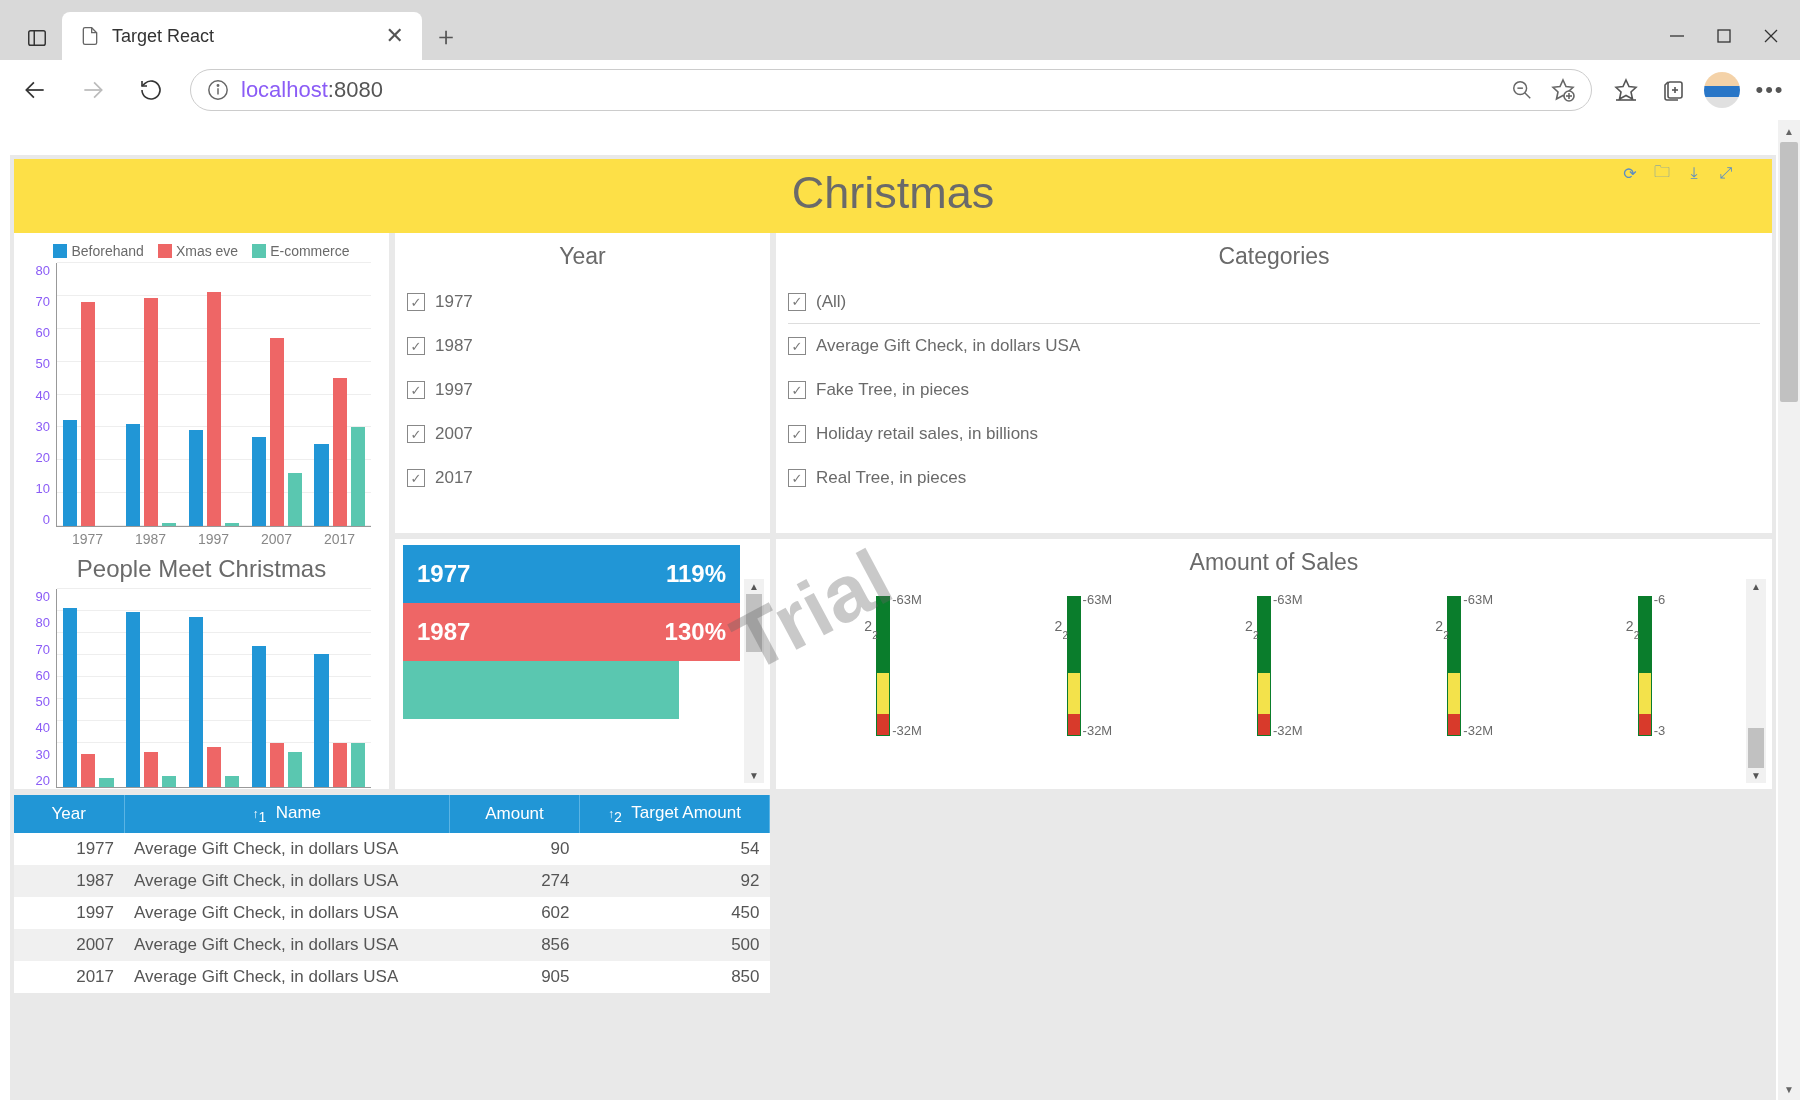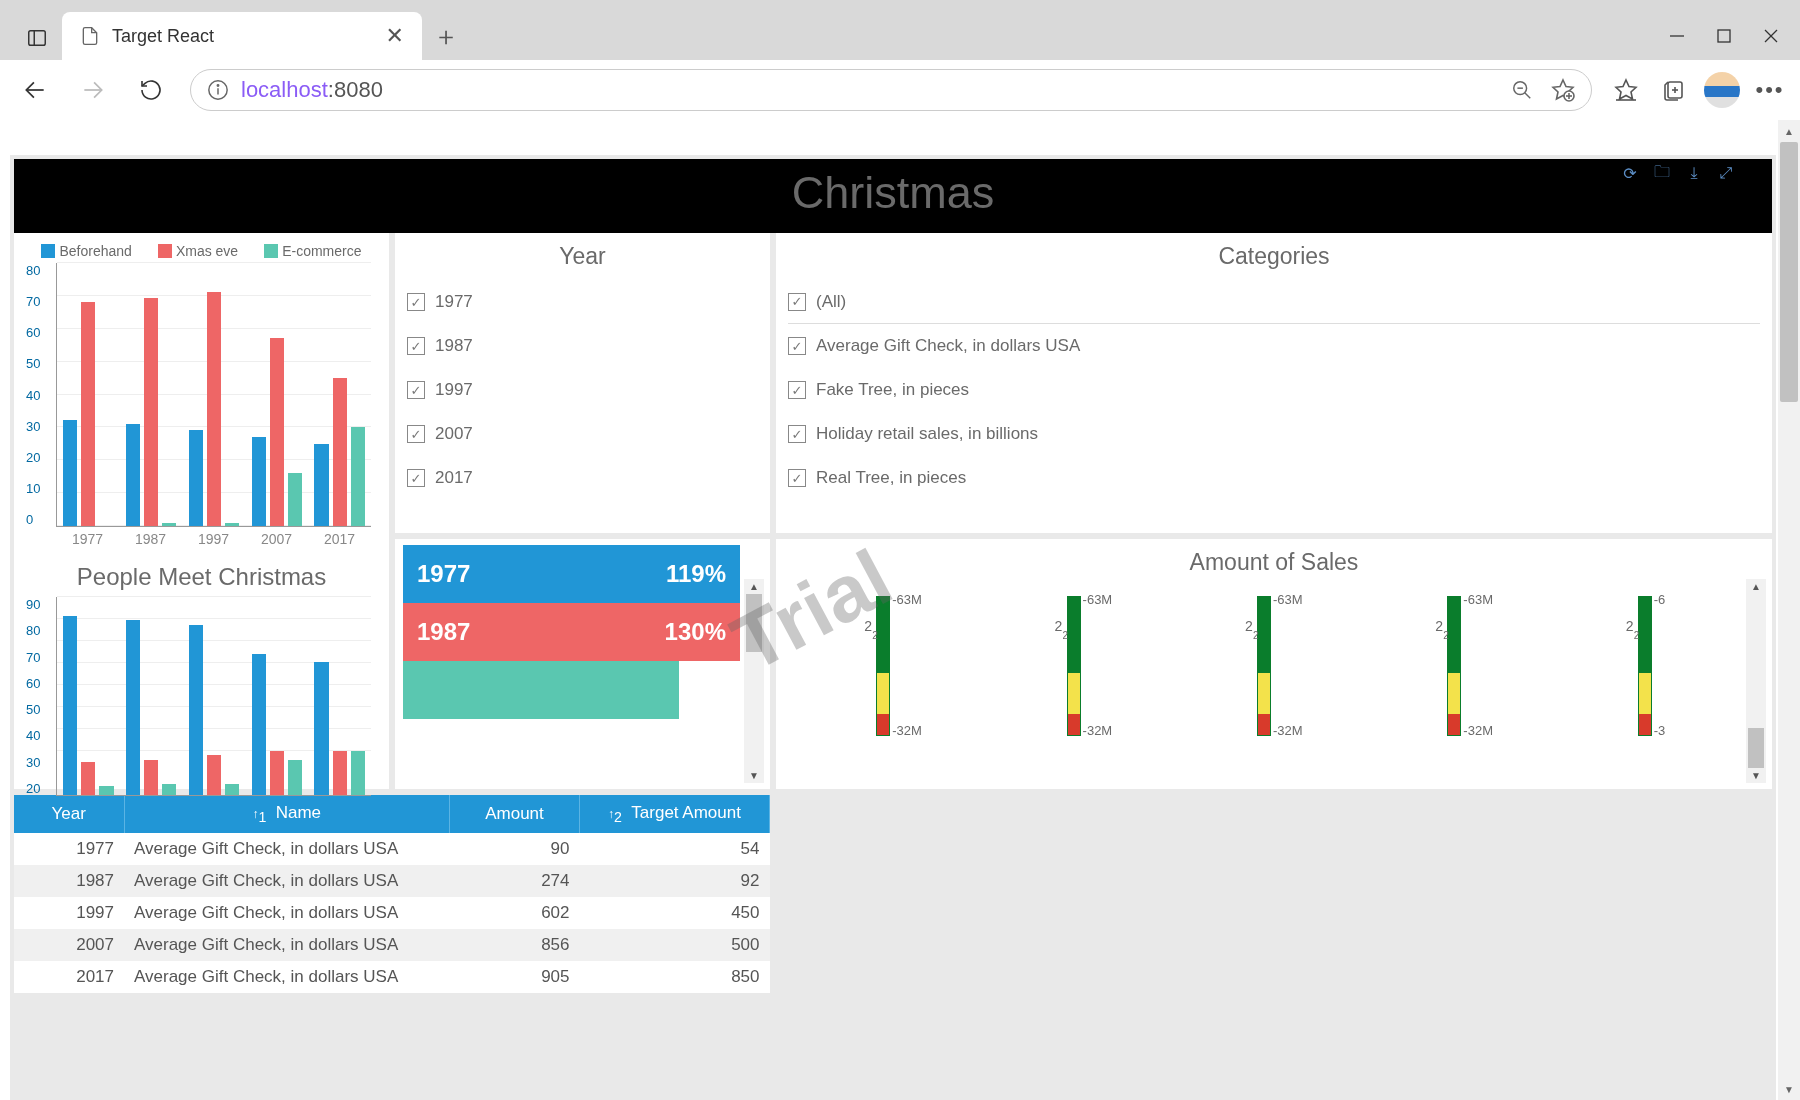--- a/index.html
+++ b/index.html
@@ -23,47 +23,47 @@
 
 .viewport { position: absolute; top: 120px; left: 0; right: 0; bottom: 0; background: #fff; overflow: hidden; }
 .page { position: absolute; left: 10px; right: 24px; top: 35px; bottom: 0; background: #e9e9e9; }
 .scroll-v { position: absolute; right: 0; top: 0; bottom: 0; width: 22px; background: #f1f1f1; }
 .scroll-v .arrow { height: 22px; display:flex; align-items:center; justify-content:center; color:#666; font-size:10px; }
 .scroll-v .thumb { position: absolute; left: 2px; right: 2px; top: 22px; height: 260px; background: #c1c1c1; border-radius: 2px; }
 
 .action-icons { position: absolute; right: 40px; top: 8px; display: flex; gap: 12px; color: #5b8dc4; }
 .action-icons span { width: 20px; height: 20px; display: inline-flex; align-items: center; justify-content: center; font-size: 16px; }
 
-.title { text-align: center; font-size: 45px; color: #6a6a6a; padding: 8px 0 14px; background: #000000; margin: 4px 4px 0 4px; }
+.title { text-align: center; font-size: 45px; color: #6a6a6a; padding: 8px 0 14px; background: #fde047; margin: 4px 4px 0 4px; }
 
 .grid { display: grid; grid-template-columns: 375px 375px 1fr; grid-template-rows: 300px 250px auto; gap: 6px; padding: 0 4px 4px 4px; background: #e9e9e9; }
 
 .panel { background: #fff; padding: 6px 8px; }
 .panel-title { text-align: center; font-size: 23px; color: #6a6a6a; padding: 4px 0 10px; }
 
 .check-list { padding: 0 4px; }
 .check-item { display: flex; align-items: center; gap: 10px; height: 44px; font-size: 17px; color: #6a6a6a; }
 .check-item.b { border-bottom: 1px solid #ddd; }
 .chk { width: 18px; height: 18px; border: 1.5px solid #888; display: inline-flex; align-items: center; justify-content: center; color: #777; font-size: 13px; }
 
 .chart-panel { grid-row: 1 / 3; position: relative; }
 .chart-title { text-align: center; font-size: 24px; color: #6a6a6a; padding: 2px 0 6px; }
-.legend { display: flex; justify-content: center; gap: 26px; font-size: 14px; color: #6a6a6a; padding: 4px 0; }
+.legend { display: flex; justify-content: center; gap: 14px; font-size: 14px; color: #6a6a6a; padding: 4px 0; }
 .legend .sw { width: 14px; height: 14px; display: inline-block; margin-right: 4px; vertical-align: -2px; }
 
 .chart-area { position: relative; height: 290px; margin: 0 10px 0 30px; }
-.y-axis { position: absolute; left: -26px; top: 0; bottom: 26px; width: 24px; display: flex; flex-direction: column; justify-content: space-between; font-size: 13px; color: #0369a1; text-align: left; }
+.y-axis { position: absolute; left: -26px; top: 0; bottom: 26px; width: 24px; display: flex; flex-direction: column; justify-content: space-between; font-size: 13px; color: #8b5cf6; text-align: right; }
 .plot { position: absolute; left: 4px; right: 0; top: 0; bottom: 26px; border-left: 1px solid #999; border-bottom: 1px solid #999; }
 .grid-line { position: absolute; left: 0; right: 0; border-top: 1px solid #eee; }
 .bars-group { position: absolute; bottom: 0; width: 16%; display: flex; align-items: flex-end; justify-content: center; gap: 4px; }
 .bars-group > div { width: 30px; }
 .x-labels { position: absolute; left: 4px; right: 0; bottom: 0; height: 22px; display: flex; }
 .x-labels > div { flex: 1; text-align: center; font-size: 14px; color: #888; }
 
-.chart2 { position: relative; margin-top: 8px; }
+.chart2 { position: relative; }
 .chart-area2 { position: relative; height: 225px; margin: 0 10px 0 30px; }
 
 .expense-bar { height: 58px; display: flex; align-items: center; justify-content: space-between; padding: 0 14px; font-size: 24px; font-weight: 600; color: #fff; margin-right: 22px; }
 .expense-bar.teal-partial { position: relative; background: transparent; }
 .teal-fill { position: absolute; left: 0; top: 0; bottom: 0; background: #5ac7b0; }
 .mini-scroll { position: absolute; right: 6px; top: 40px; bottom: 6px; width: 20px; background: #f1f1f1; display: flex; flex-direction: column; justify-content: space-between; align-items:center; padding:2px 0; }
 .mini-scroll .tri { font-size: 10px; color: #555; }
 .mini-thumb { background:#c1c1c1; width:16px; flex:1; margin:2px 0; }
 
 .sales-panel { position: relative; }

